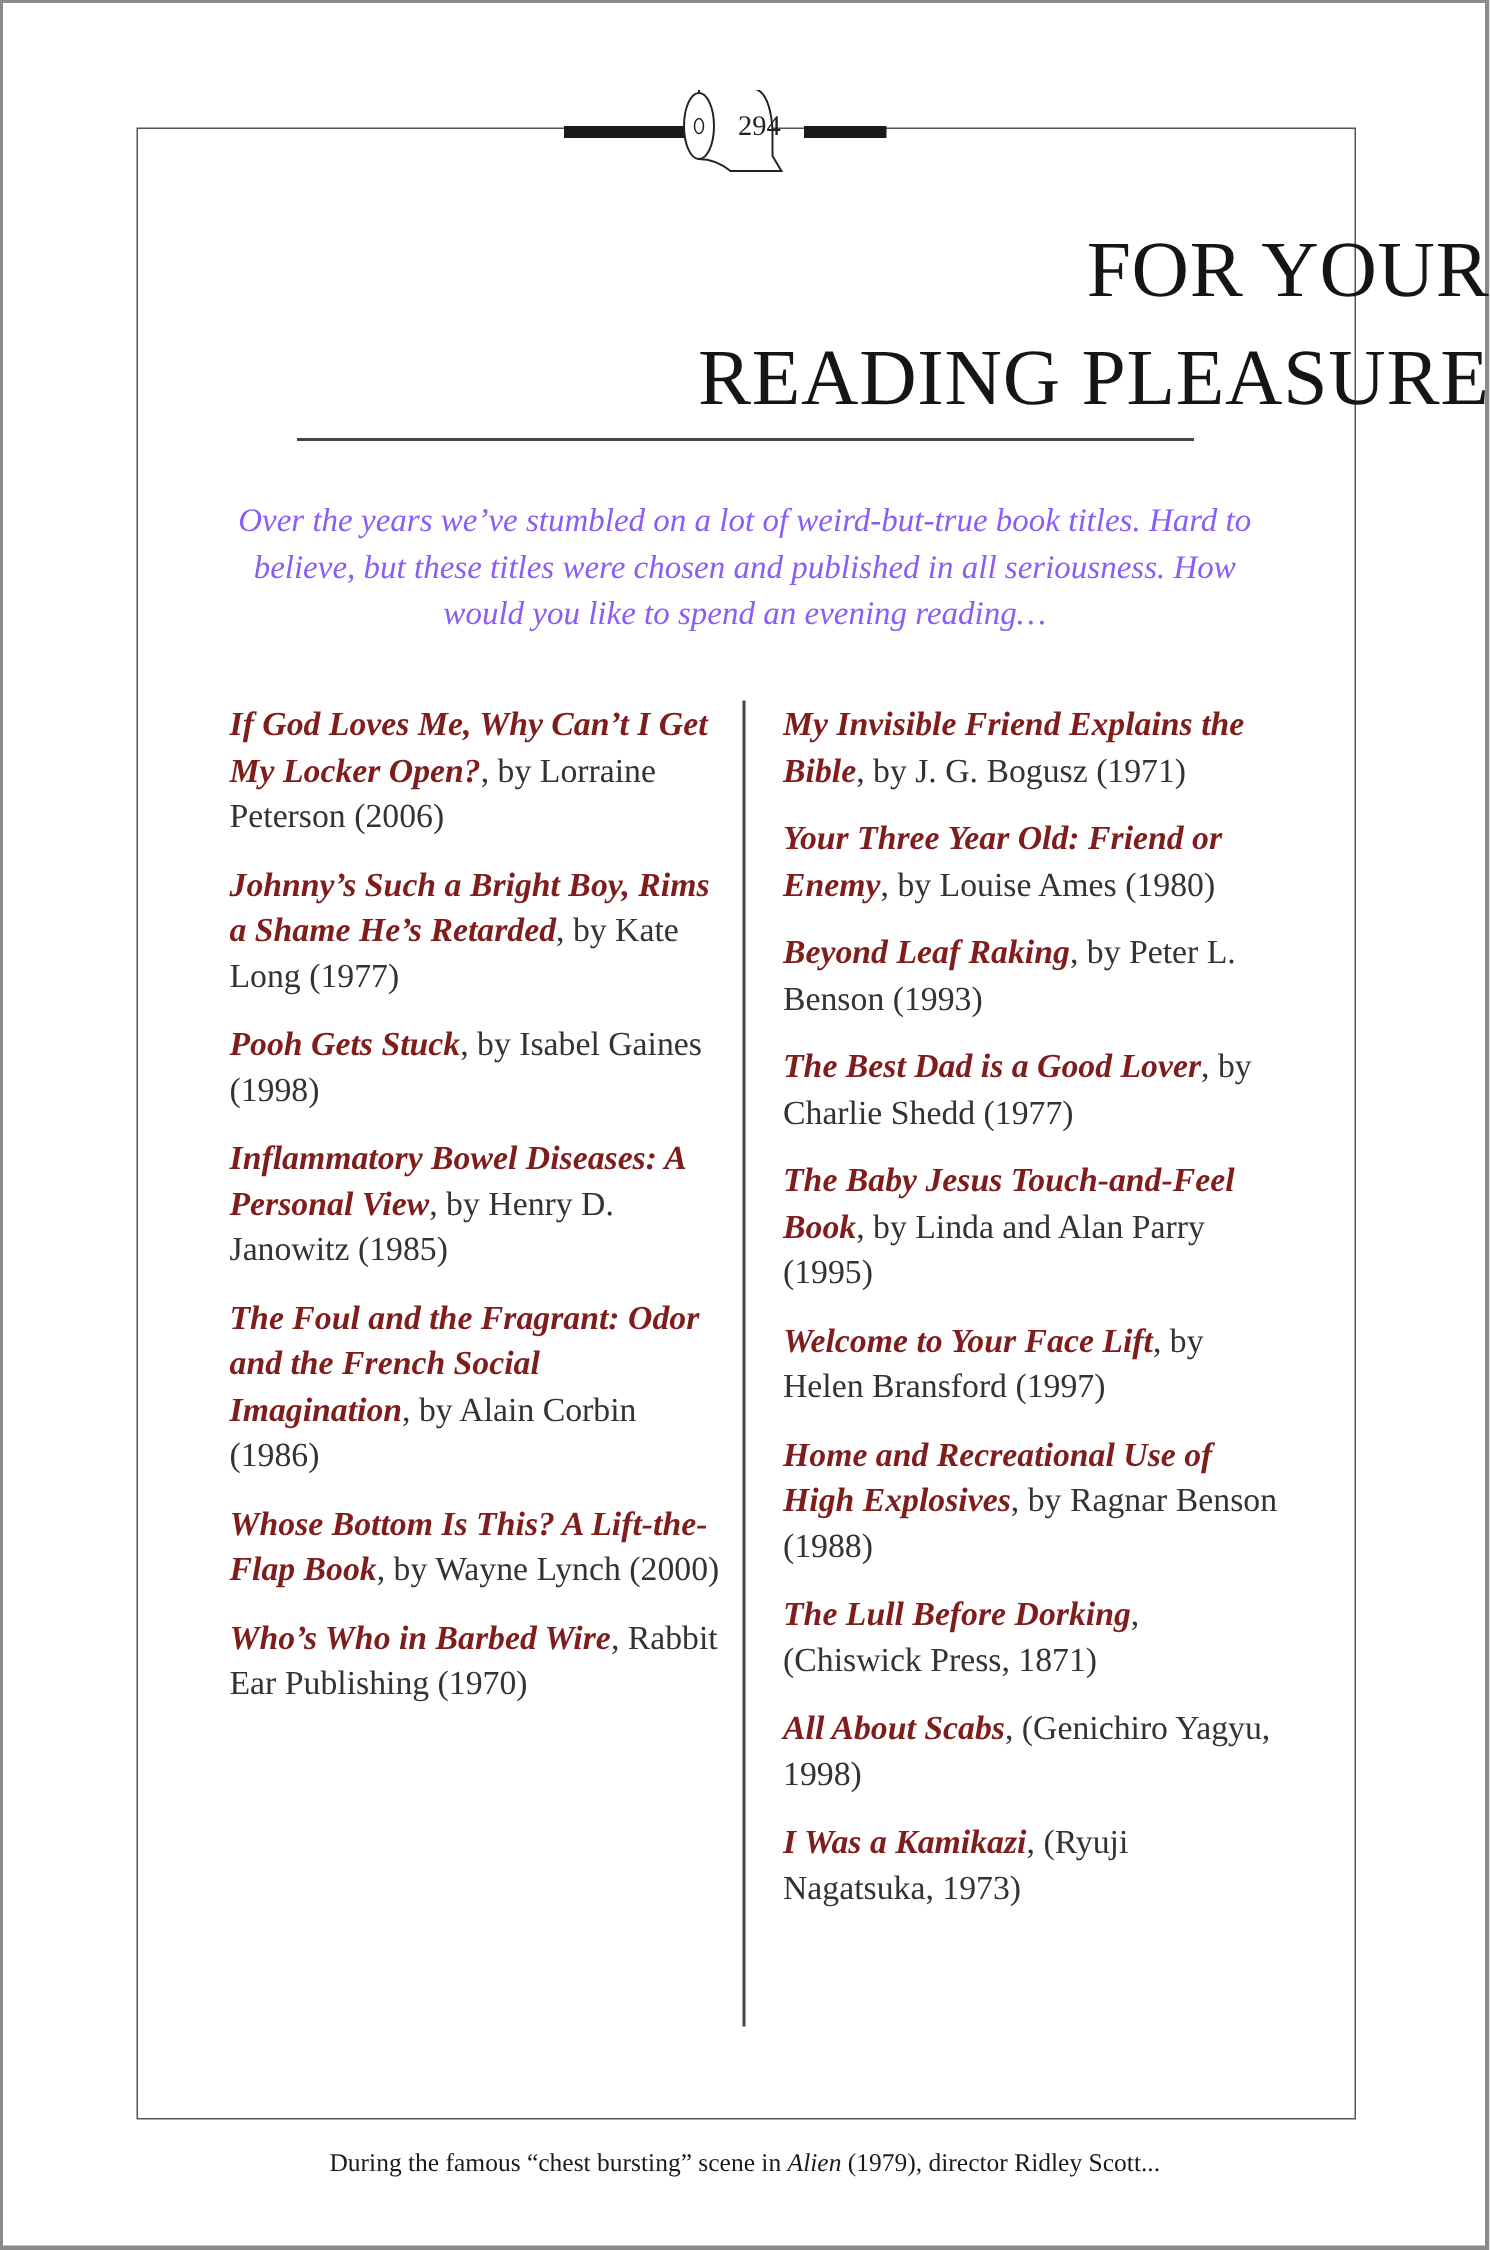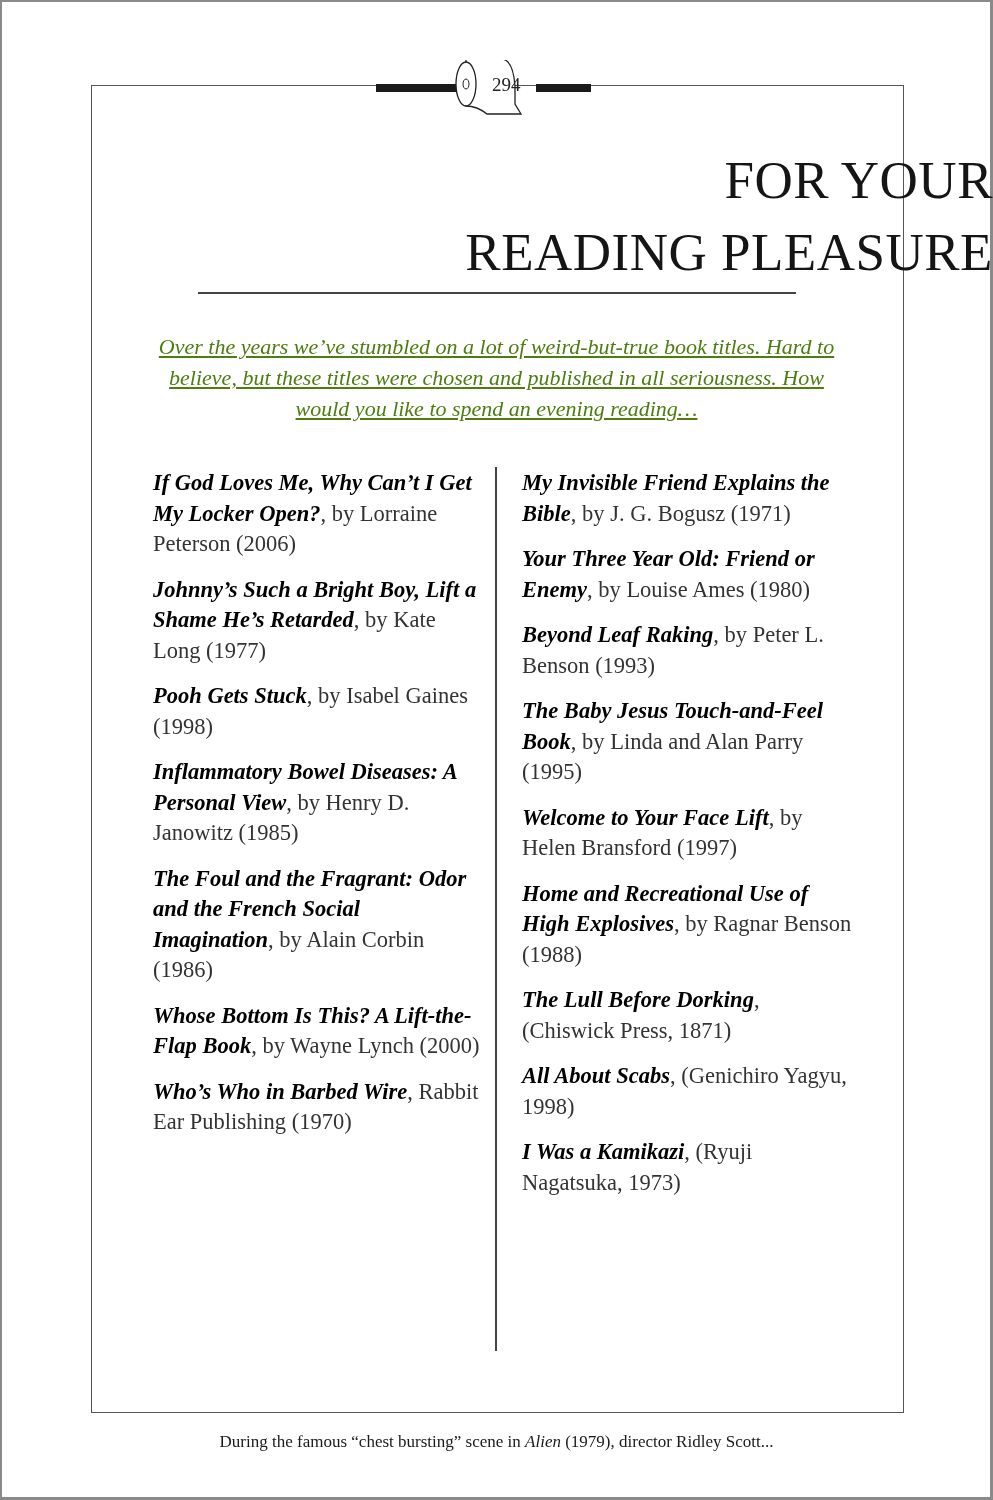--- a/index.html
+++ b/index.html
@@ -14,27 +14,27 @@
   .bar.left { left: 0; width: 100px; }
   .bar.right { left: 160px; width: 55px; }
   .roll-svg { position: absolute; left: 75px; top: 0; width: 115px; height: 56px; }
   .page-num { position: absolute; left: 116px; top: 14px; width: 50px; text-align: left; font-family: "Liberation Serif", serif; font-size: 19px; color: #222; }
 
   .title { position: absolute; left: 0; width: 993px; text-align: right; font-family: "Liberation Serif", serif; font-size: 53px; letter-spacing: 0.5px; color: #151515; font-weight: normal; }
   .title.l1 { top: 150px; }
   .title.l2 { top: 222px; }
   .title-rule { position: absolute; left: 198px; top: 292px; width: 598px; height: 1.5px; background: #444; }
 
-  .intro { position: absolute; left: 140px; top: 331px; width: 713px; text-align: center; font-family: "Liberation Serif", serif; font-style: italic; font-size: 22px; line-height: 31px; color: #4d7c0f; text-decoration: underline; }
+  .intro { position: absolute; left: 140px; top: 331px; width: 713px; text-align: center; font-family: "Liberation Serif", serif; font-style: italic; font-size: 22px; line-height: 31px; color: #8b5cf6; }
 
   .col { position: absolute; top: 468px; font-family: "Liberation Serif", serif; font-size: 22.5px; line-height: 30.5px; color: #222; }
   .col.left { left: 153px; width: 330px; }
   .col.right { left: 522px; width: 330px; }
   .entry { margin-bottom: 15px; }
-  .entry .t { font-style: italic; font-weight: bold; color: #000000; }
+  .entry .t { font-style: italic; font-weight: bold; color: #7f1d1d; }
   .entry .d { color: #333; }
   .divider { position: absolute; left: 495px; top: 467px; width: 2px; height: 884px; background: #444; }
 
   .footer { position: absolute; left: 0; width: 993px; top: 1432px; text-align: center; font-family: "Liberation Serif", serif; font-size: 17px; color: #1a1a1a; }
   .footer em { font-style: italic; }
 </style>
 </head>
 <body>
 
 <div class="page-border"></div>
@@ -52,34 +52,35 @@
 </div>
 
 <div class="title l1">FOR YOUR</div>
 <div class="title l2">READING PLEASURE</div>
 <div class="title-rule"></div>
 
 <div class="intro">Over the years we’ve stumbled on a lot of weird-but-true book titles. Hard to believe, but these titles were chosen and published in all seriousness. How would you like to spend an evening reading…</div>
 
 <div class="col left">
   <div class="entry"><span class="t">If God Loves Me, Why Can’t I Get My Locker Open?</span><span class="d">, by Lorraine Peterson (2006)</span></div>
-  <div class="entry"><span class="t">Johnny’s Such a Bright Boy, Lift a Shame He’s Retarded</span><span class="d">, by Kate Long (1977)</span></div>
+  <div class="entry"><span class="t">Johnny’s Such a Bright Boy, Rims a Shame He’s Retarded</span><span class="d">, by Kate Long (1977)</span></div>
   <div class="entry"><span class="t">Pooh Gets Stuck</span><span class="d">, by Isabel Gaines (1998)</span></div>
   <div class="entry"><span class="t">Inflammatory Bowel Diseases: A Personal View</span><span class="d">, by Henry D. Janowitz (1985)</span></div>
   <div class="entry"><span class="t">The Foul and the Fragrant: Odor and the French Social Imagination</span><span class="d">, by Alain Corbin (1986)</span></div>
   <div class="entry"><span class="t">Whose Bottom Is This? A Lift-the-Flap Book</span><span class="d">, by Wayne Lynch (2000)</span></div>
   <div class="entry"><span class="t">Who’s Who in Barbed Wire</span><span class="d">, Rabbit Ear Publishing (1970)</span></div>
 </div>
 
 <div class="divider"></div>
 
 <div class="col right">
   <div class="entry"><span class="t">My Invisible Friend Explains the Bible</span><span class="d">, by J. G. Bogusz (1971)</span></div>
   <div class="entry"><span class="t">Your Three Year Old: Friend or Enemy</span><span class="d">, by Louise Ames (1980)</span></div>
   <div class="entry"><span class="t">Beyond Leaf Raking</span><span class="d">, by Peter L. Benson (1993)</span></div>
+  <div class="entry"><span class="t">The Best Dad is a Good Lover</span><span class="d">, by Charlie Shedd (1977)</span></div>
   <div class="entry"><span class="t">The Baby Jesus Touch-and-Feel Book</span><span class="d">, by Linda and Alan Parry (1995)</span></div>
   <div class="entry"><span class="t">Welcome to Your Face Lift</span><span class="d">, by Helen Bransford (1997)</span></div>
   <div class="entry"><span class="t">Home and Recreational Use of High Explosives</span><span class="d">, by Ragnar Benson (1988)</span></div>
   <div class="entry"><span class="t">The Lull Before Dorking</span><span class="d">, (Chiswick Press, 1871)</span></div>
   <div class="entry"><span class="t">All About Scabs</span><span class="d">, (Genichiro Yagyu, 1998)</span></div>
   <div class="entry"><span class="t">I Was a Kamikazi</span><span class="d">, (Ryuji Nagatsuka, 1973)</span></div>
 </div>
 
 <div class="footer"><span>During the famous “chest bursting” scene in </span><em>Alien</em><span> (1979), director Ridley Scott...</span></div>
 

